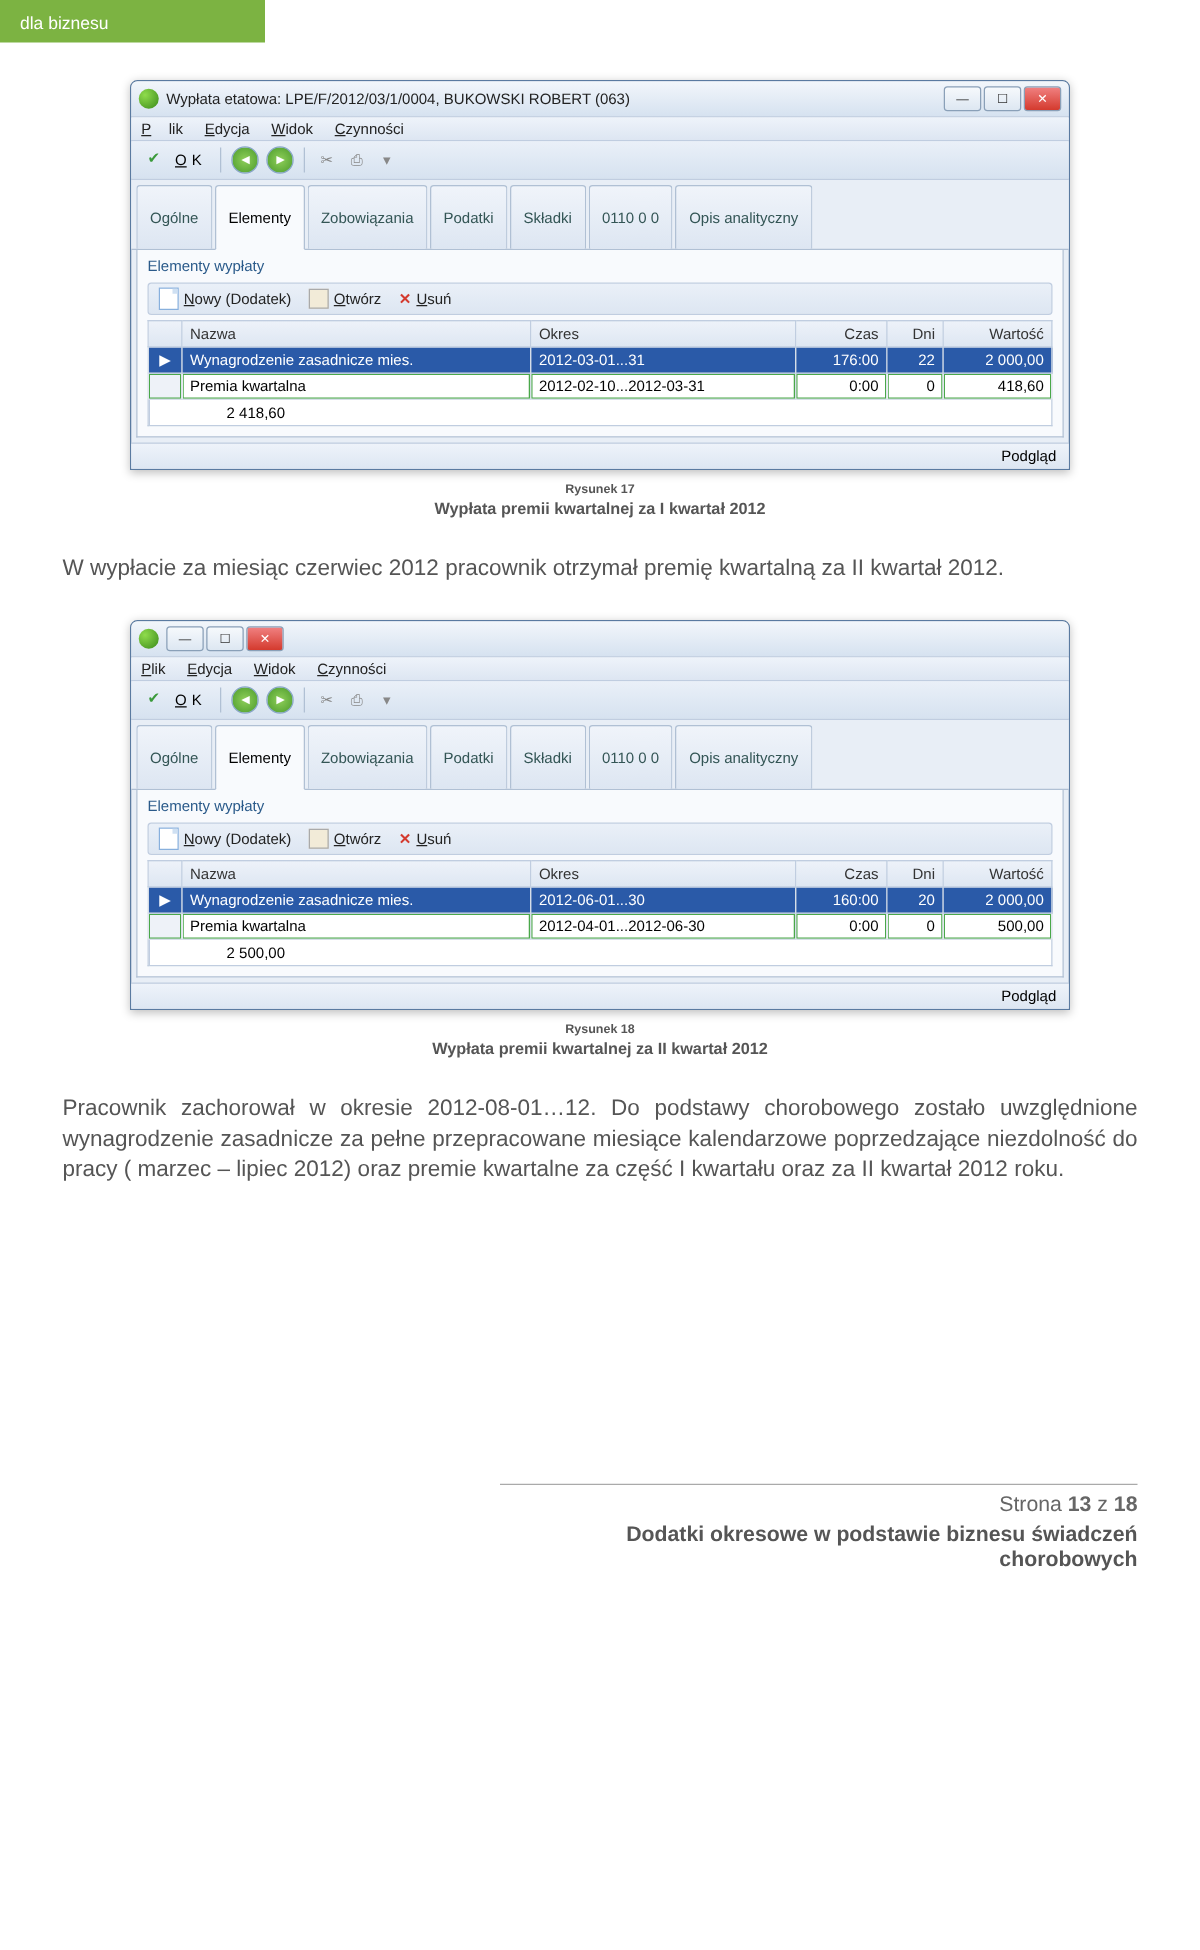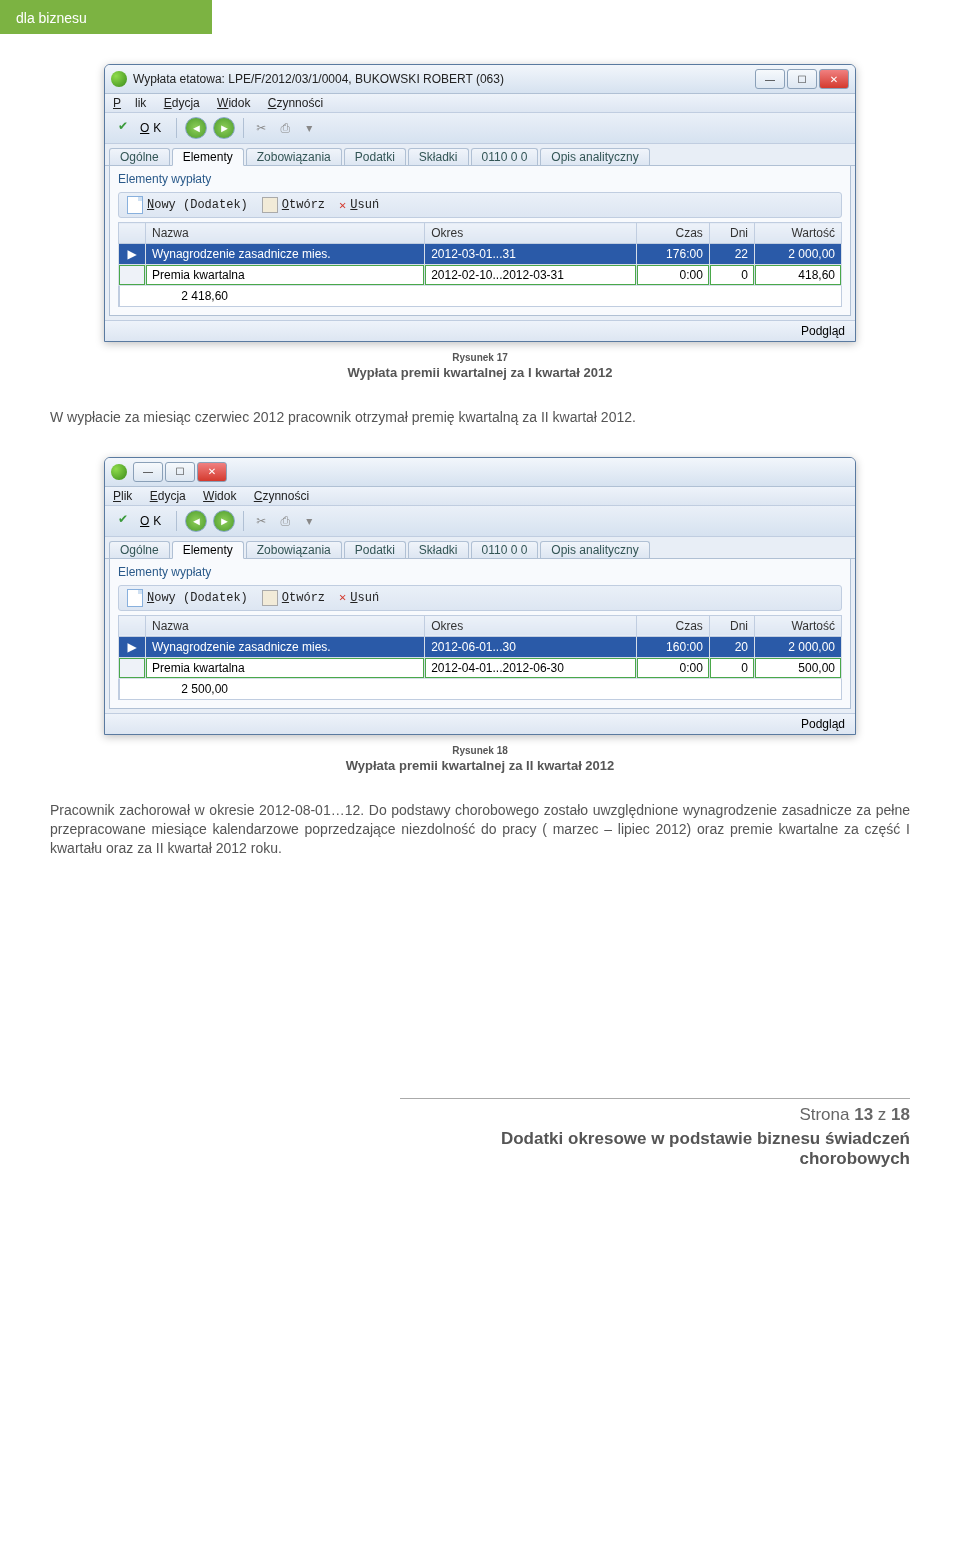--- a/index.html
+++ b/index.html
@@ -127,21 +127,21 @@
     color:#888;
   }
   .tabs {
     display: flex;
     background: #e8eef6;
     padding: 4px 4px 0 4px;
     gap: 0;
     border-bottom: 1px solid #b0c0d4;
   }
   .tab {
-    padding: 1px 10px;
+    padding: 18px 10px;
     border: 1px solid #b0c0d4;
     border-bottom: none;
     background: linear-gradient(#f0f4fa, #dde6f2);
     margin-right: 2px;
     border-radius: 3px 3px 0 0;
     color: #355;
     position: relative;
     text-align: center;
   }
   .tab.active {
@@ -164,21 +164,21 @@
   }
   .panel-toolbar {
     display:flex; align-items:center; gap:14px;
     background: linear-gradient(#eaf0f8,#dde6f2);
     border:1px solid #c0cde0;
     border-radius:3px;
     padding:3px 8px;
     margin-bottom:4px;
   }
   .panel-tool {
-    display:flex;align-items:center;gap:4px;color:#222;font-family:Liberation Mono, monospace;
+    display:flex;align-items:center;gap:4px;color:#222;
   }
   .doc-icon { width:14px;height:16px;border:1px solid #88b0dd; background:#fff; position:relative;}
   .doc-icon::after{content:'';position:absolute;top:0;right:0;width:4px;height:4px;background:#cfe0f2;}
   .open-icon { width:14px;height:14px;border:1px solid #aaa; background:#f2ebd8;}
   .x-icon { color:#d43a2e; font-weight:bold;}
   .table {
     width:100%;
     border-collapse: collapse;
     background:#fff;
     border:1px solid #c0cde0;
@@ -233,21 +233,21 @@
     margin:6px 0 2px 0;
   }
   .caption-sub {
     text-align:center;
     font-weight:bold;
     font-size:13px;
     color:#555;
     margin-bottom:28px;
   }
   .body-text {
-    font-size:14px;
+    font-size:18px;
     color:#555;
     text-align:justify;
     line-height:1.35;
     margin: 10px 0 30px 0;
   }
   .footer-line {
     border-top:1px solid #aaa;
     margin: 200px 50px 0 400px;
     padding-top:6px;
     text-align:right;

